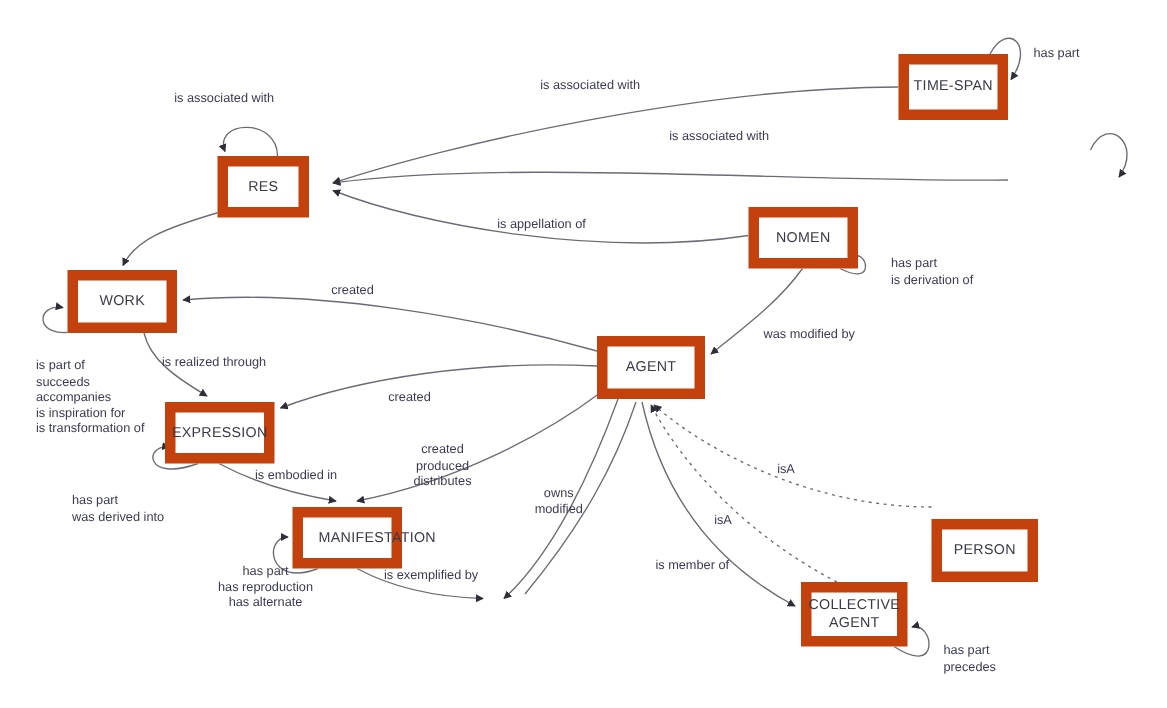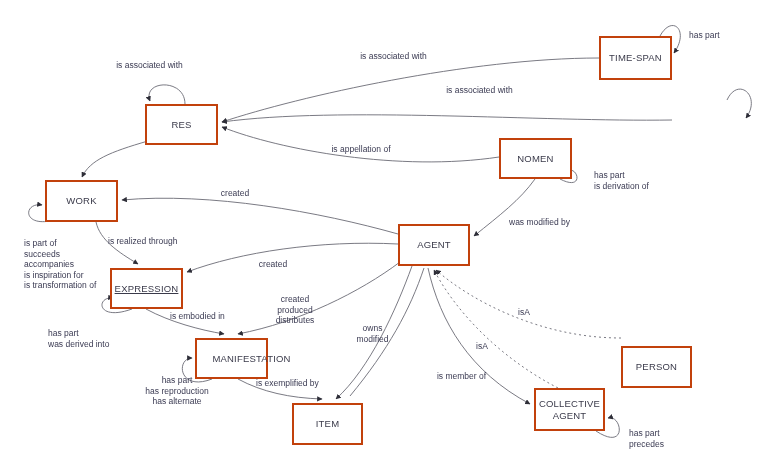--- a/index.html
+++ b/index.html
@@ -22,21 +22,21 @@
     position: absolute;
     left: 0;
     top: 0;
     width: 778px;
     height: 472px;
   }
   .entity-box {
     position: absolute;
     box-sizing: border-box;
     background: #ffffff;
-    border: 2px solid #c2410c;
+    border: 7px solid #c2410c;
     display: flex;
     align-items: center;
     justify-content: center;
     text-align: center;
     font-size: 9.5px;
     color: #3a3a4a;
     letter-spacing: 0.2px;
     line-height: 12px;
     z-index: 3;
   }
@@ -136,34 +136,31 @@
 
       
       <path d="M 424 268 C 410 310, 388 350, 350 396"></path>
 
       
       <path d="M 596 431 C 628 452, 622 414, 608 418" marker-end="url(#arrow)"></path>
 
     </g>
   </svg>
 
-  <div class="entity-box" style="left:145px; top:104px; width:73px; height:41px;">
+  <div class="entity-box" style="left:145px; top:104px; width:61px; height:41px;">
     <span class="entity-label">RES</span>
   </div>
   <div class="entity-box" style="left:45px; top:180px; width:73px; height:42px;">
     <span class="entity-label">WORK</span>
   </div>
-  <div class="entity-box" style="left:110px; top:268px; width:73px; height:41px;text-decoration:underline;">
+  <div class="entity-box" style="left:110px; top:268px; width:73px; height:41px;">
     <span class="entity-label">EXPRESSION</span>
   </div>
   <div class="entity-box" style="left:195px; top:338px; width:73px; height:41px;padding-left:40px;">
     <span class="entity-label">MANIFESTATION</span>
-  </div>
-  <div class="entity-box" style="left:292px; top:403px; width:71px; height:42px;">
-    <span class="entity-label">ITEM</span>
   </div>
   <div class="entity-box" style="left:398px; top:224px; width:72px; height:42px;">
     <span class="entity-label">AGENT</span>
   </div>
   <div class="entity-box" style="left:499px; top:138px; width:73px; height:41px;">
     <span class="entity-label">NOMEN</span>
   </div>
   <div class="entity-box" style="left:599px; top:36px; width:73px; height:44px;">
     <span class="entity-label">TIME-SPAN</span>
   </div>

